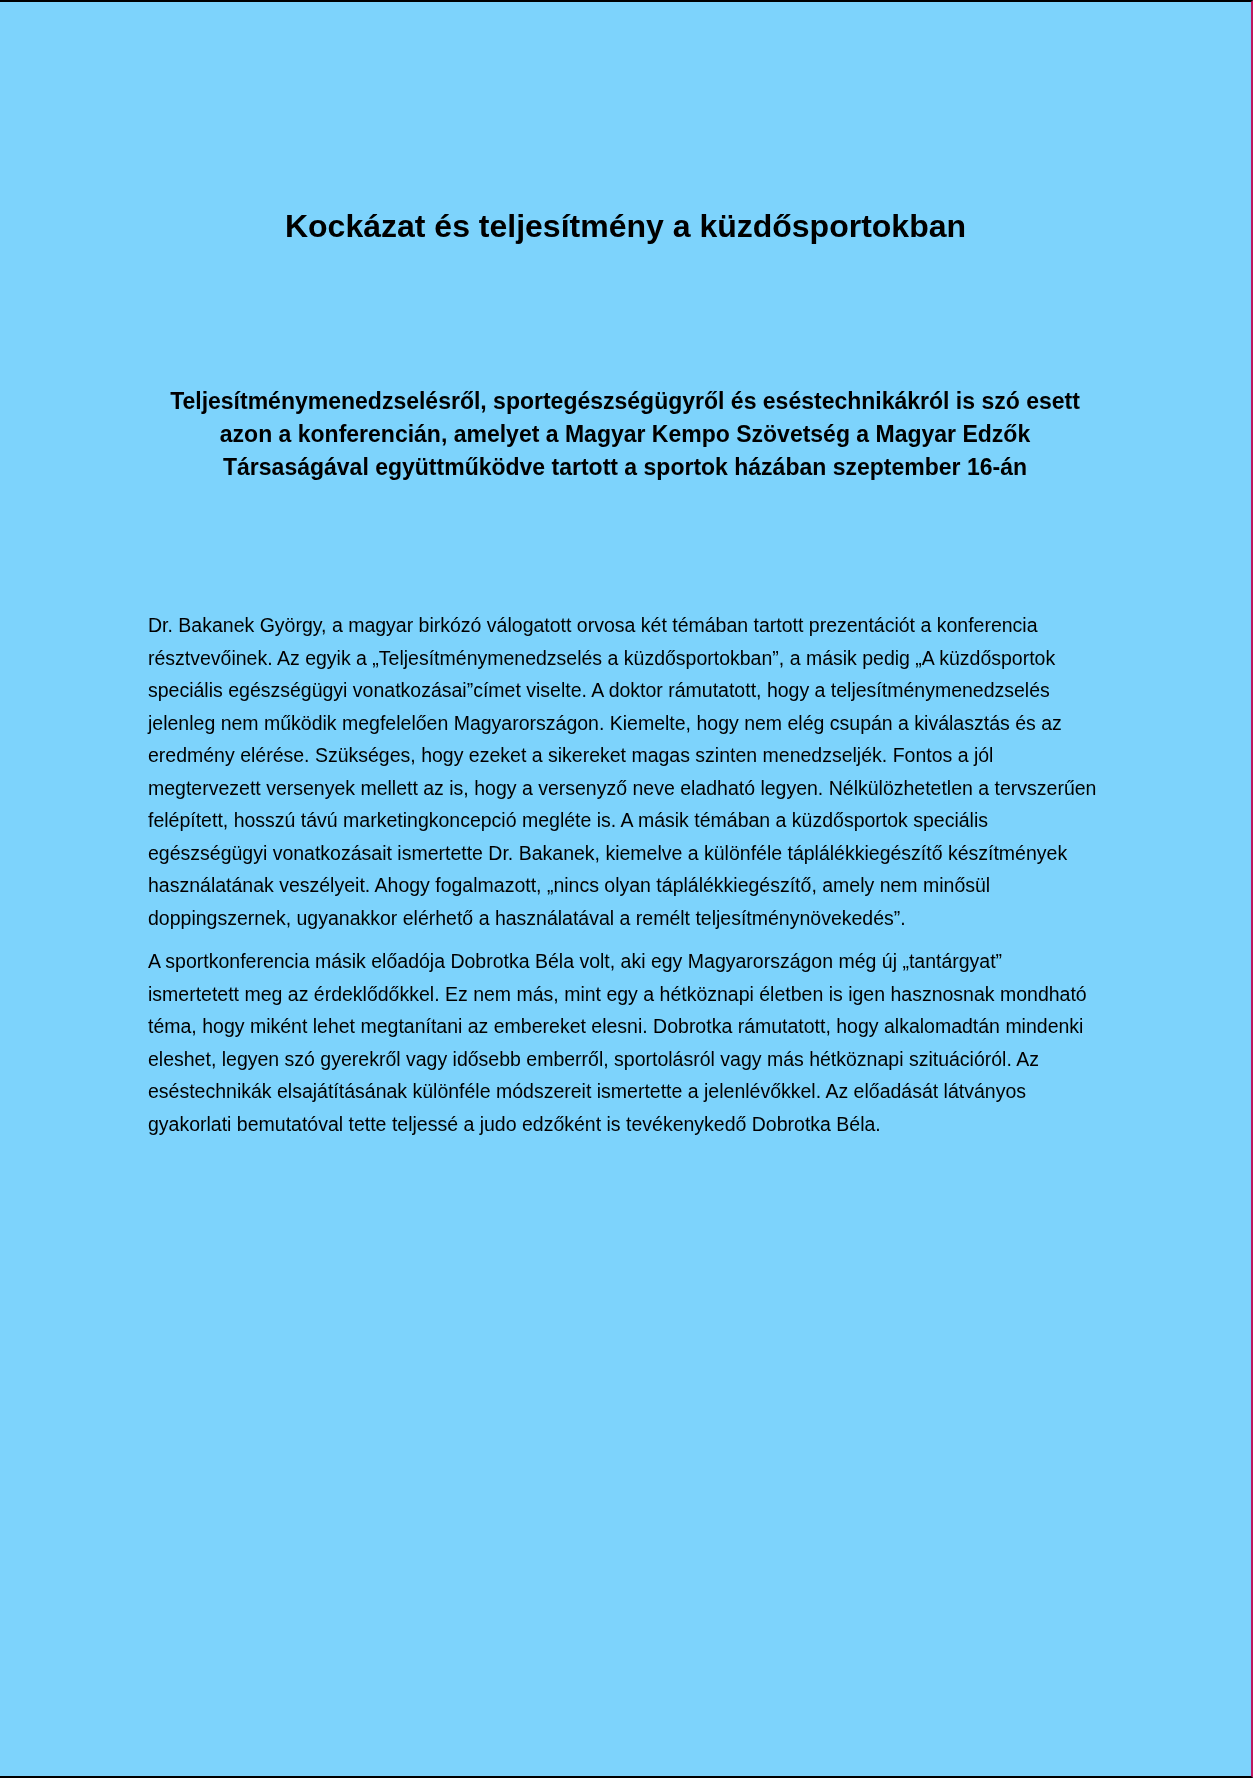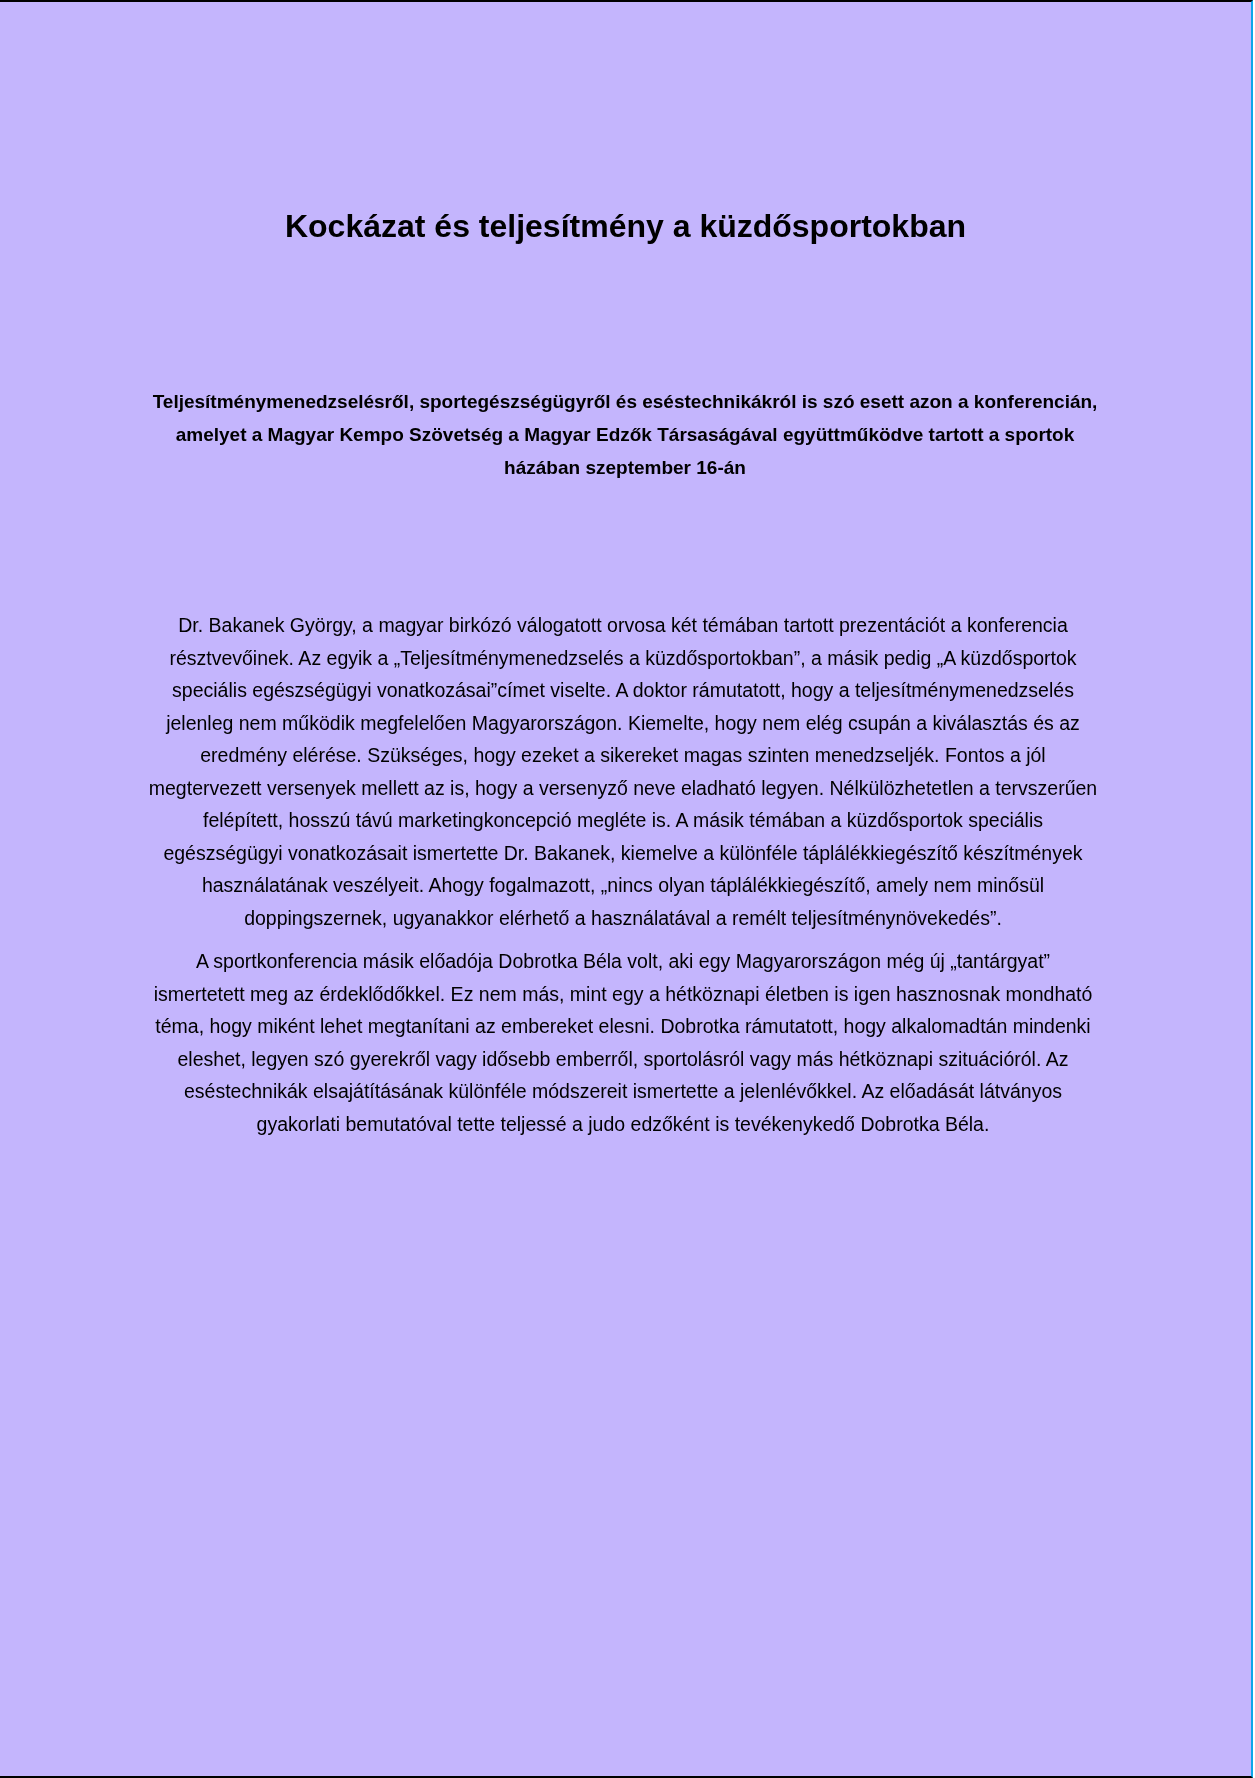--- a/index.html
+++ b/index.html
@@ -15,58 +15,58 @@
     font-family: "Liberation Sans", "DejaVu Sans", sans-serif;
     color: #000000;
   }
   .page {
     position: absolute;
     left: 0;
     top: 0;
     width: 1251px;
     height: 1774px;
     border-top: 2px solid #000;
-    border-right: 2px solid #0ea5e9;
+    border-right: 2px solid #be185d;
     border-bottom: 2px solid #000;
-    background: #c4b5fd;
+    background: #7dd3fc;
   }
   .title {
     position: absolute;
     top: 204px;
     left: 0;
     width: 1251px;
     text-align: center;
     font-weight: bold;
     font-size: 32px;
     line-height: 40px;
     letter-spacing: 0px;
     margin: 0;
   }
   .subtitle {
     position: absolute;
     top: 383px;
     left: 150px;
     width: 950px;
     text-align: center;
     font-weight: bold;
-    font-size: 19px;
+    font-size: 23px;
     line-height: 33px;
     margin: 0;
   }
   .body-text {
     position: absolute;
     top: 607px;
     left: 148px;
     width: 950px;
   }
   .body-text p {
     margin: 0 0 11px 0;
     font-size: 19.5px;
     line-height: 32.5px;
-    text-align: center;
+    text-align: left;
   }
 </style>
 </head>
 <body>
 
 <div class="page">
   <h1 class="title">Kockázat és teljesítmény a küzdősportokban</h1>
   <p class="subtitle">Teljesítménymenedzselésről, sportegészségügyről és eséstechnikákról is szó esett azon a konferencián, amelyet a Magyar Kempo Szövetség a Magyar Edzők Társaságával együttműködve tartott a sportok házában szeptember 16-án</p>
   <div class="body-text">
     <p>Dr. Bakanek György, a magyar birkózó válogatott orvosa két témában tartott prezentációt a konferencia résztvevőinek. Az egyik a „Teljesítménymenedzselés a küzdősportokban”, a másik pedig „A küzdősportok speciális egészségügyi vonatkozásai”címet viselte. A doktor rámutatott, hogy a teljesítménymenedzselés jelenleg nem működik megfelelően Magyarországon. Kiemelte, hogy nem elég csupán a kiválasztás és az eredmény elérése. Szükséges, hogy ezeket a sikereket magas szinten menedzseljék. Fontos a jól megtervezett versenyek mellett az is, hogy a versenyző neve eladható legyen. Nélkülözhetetlen a tervszerűen felépített, hosszú távú marketingkoncepció megléte is. A másik témában a küzdősportok speciális egészségügyi vonatkozásait ismertette Dr. Bakanek, kiemelve a különféle táplálékkiegészítő készítmények használatának veszélyeit. Ahogy fogalmazott, „nincs olyan táplálékkiegészítő, amely nem minősül doppingszernek, ugyanakkor elérhető a használatával a remélt teljesítménynövekedés”.</p>

